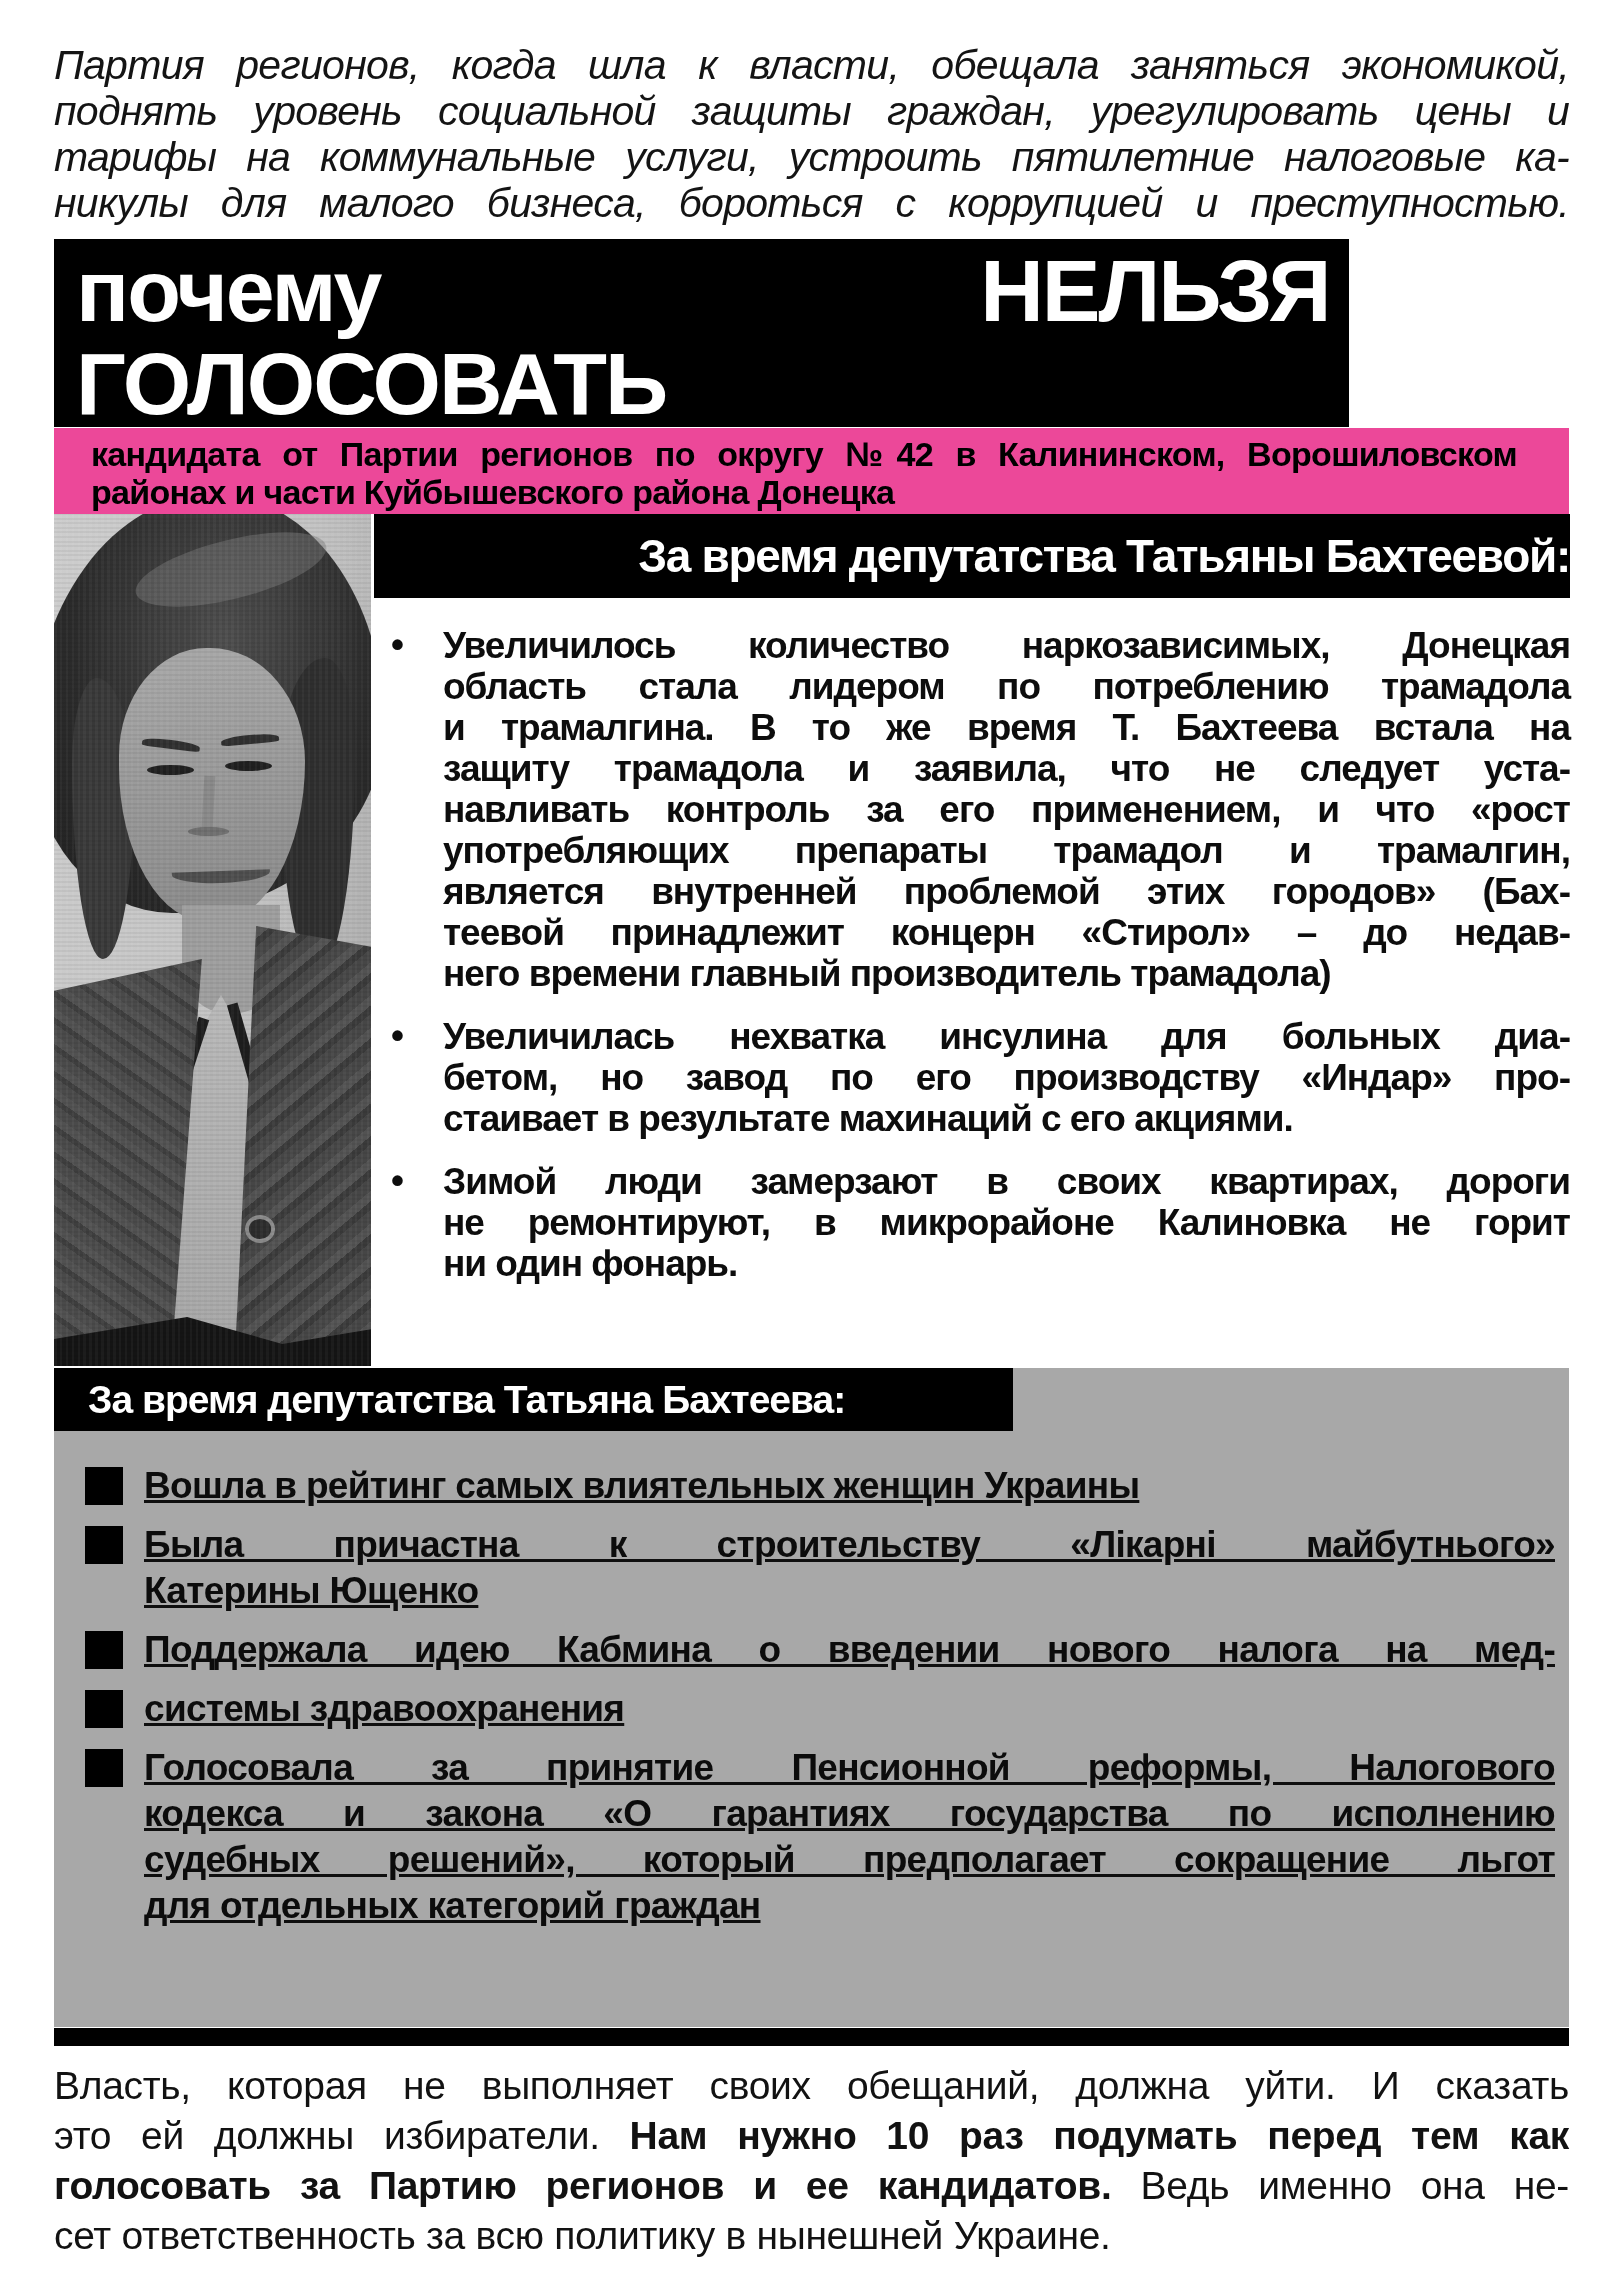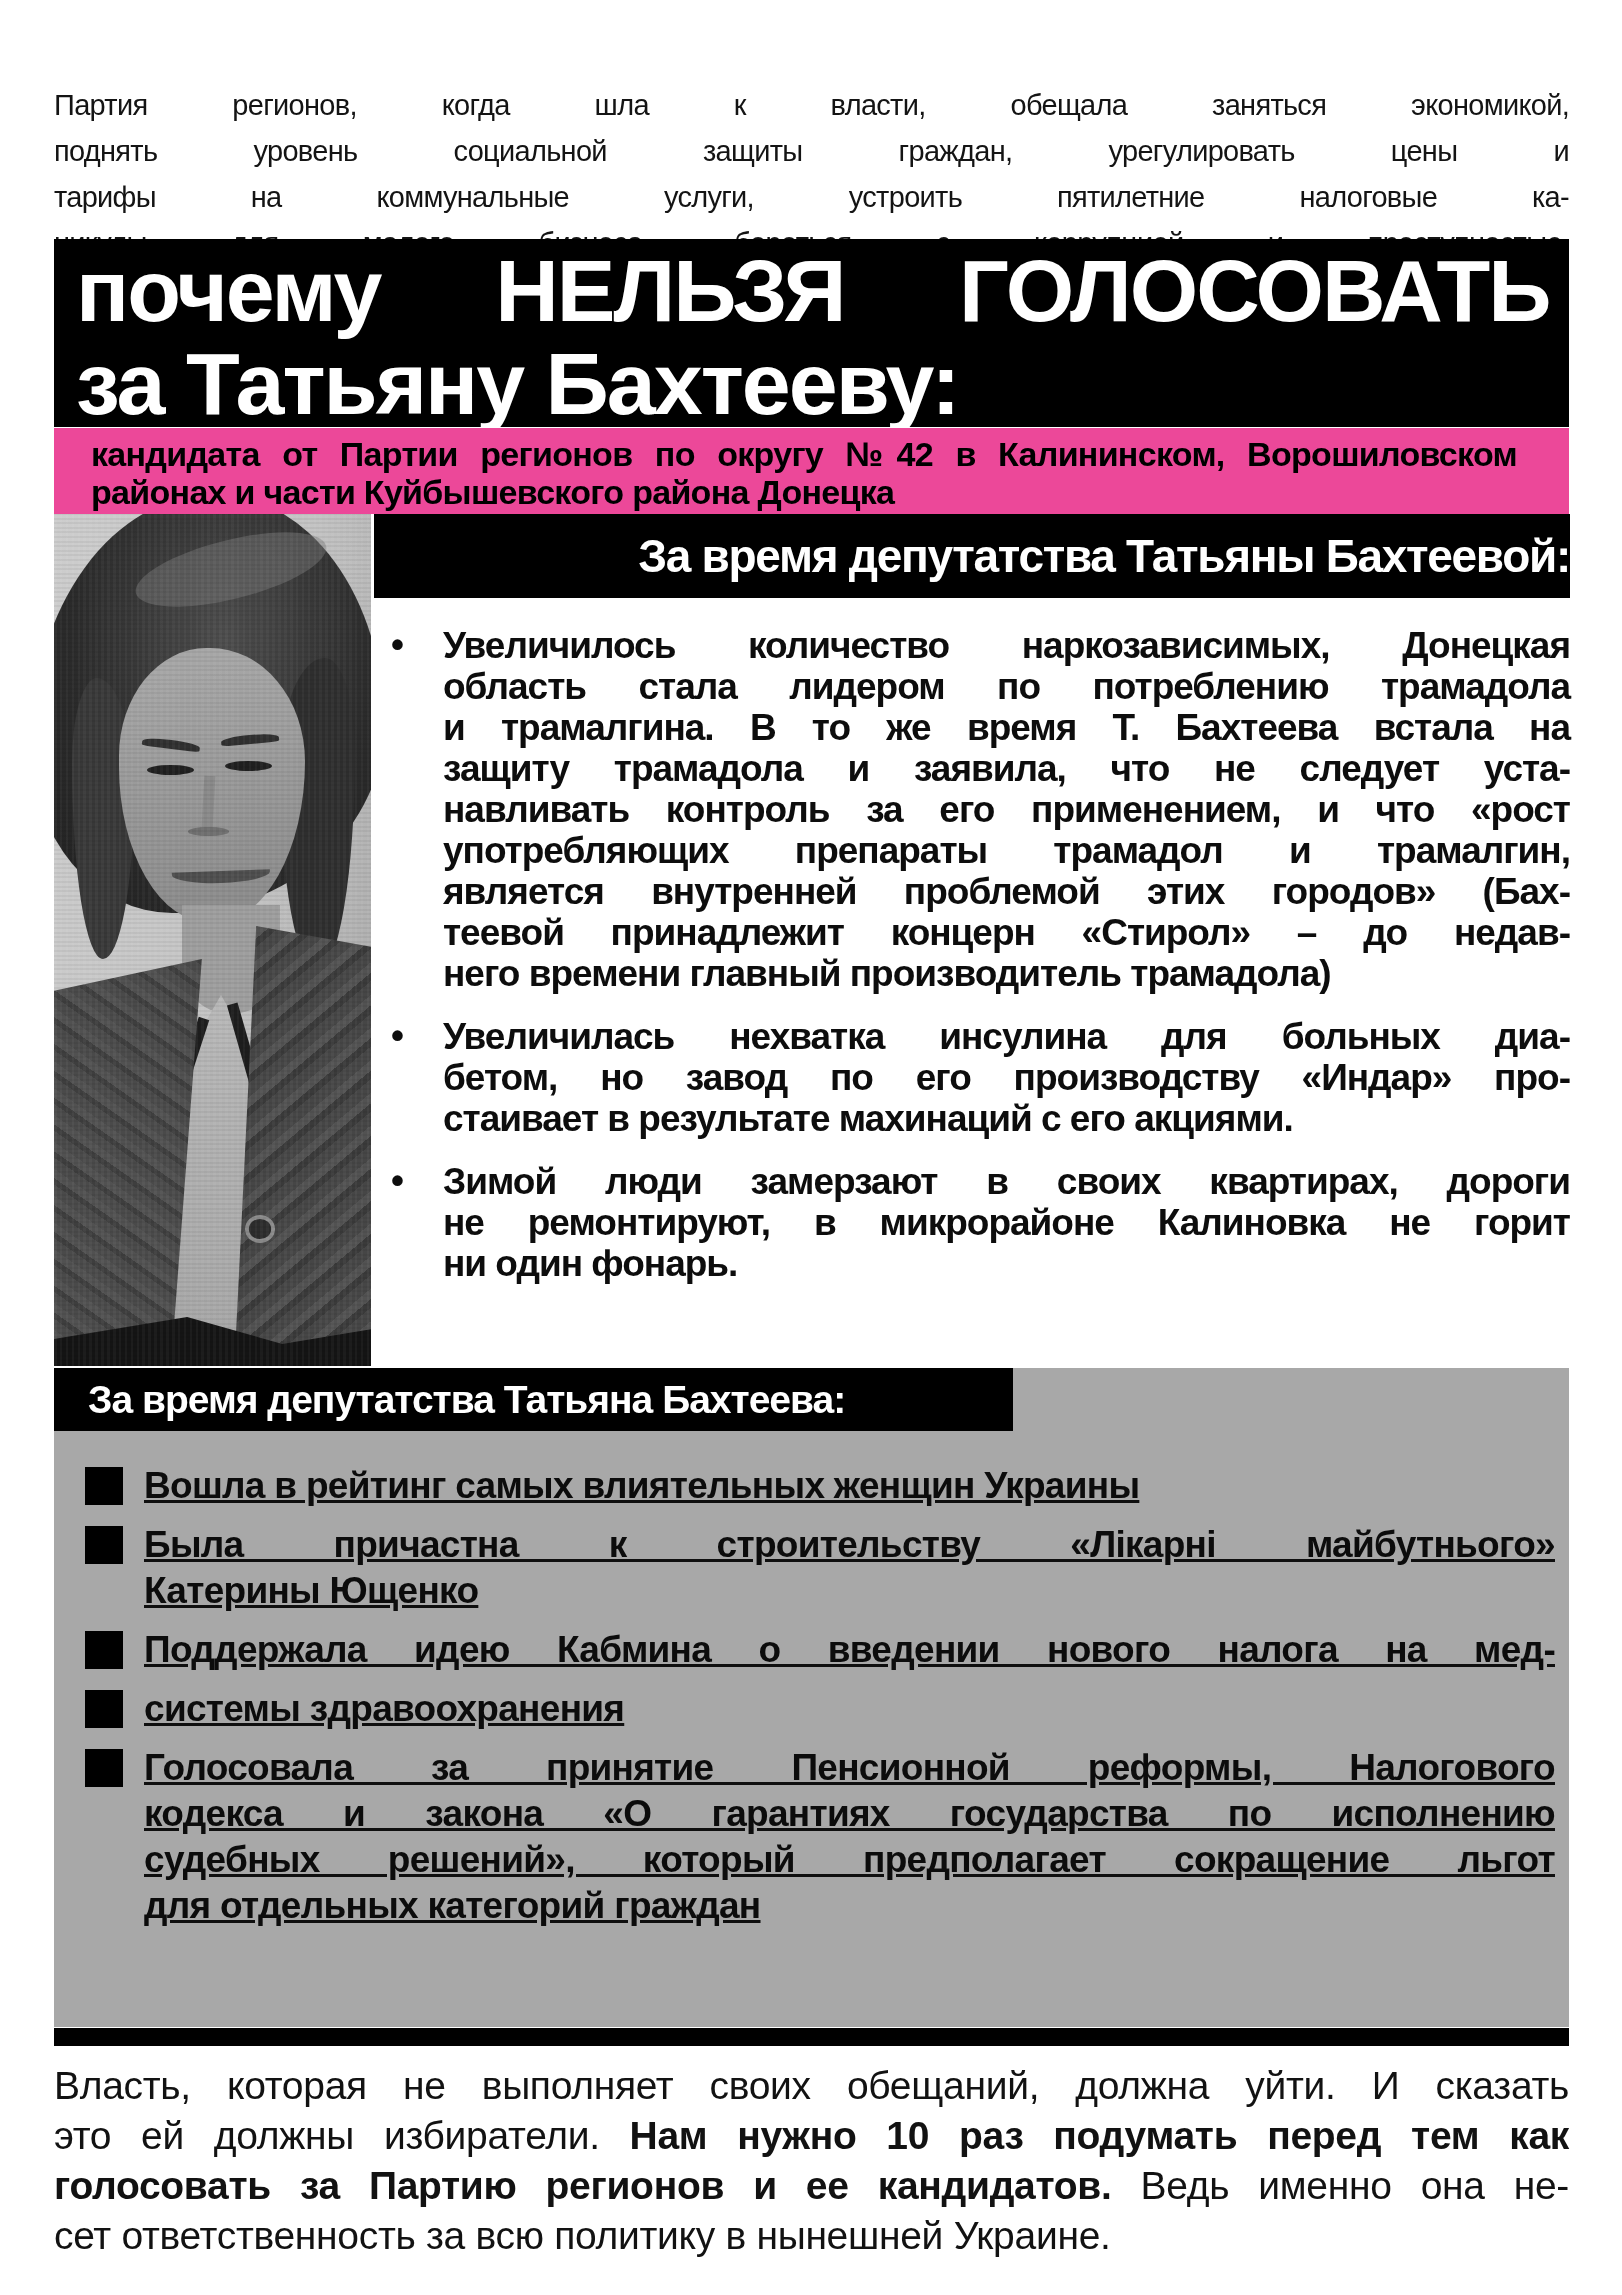--- a/index.html
+++ b/index.html
@@ -7,25 +7,25 @@
   body{
     width:1623px;height:2295px;position:relative;background:#ffffff;
     font-family:"Liberation Sans", sans-serif;color:#0f0f0f;overflow:hidden;
   }
   .abs{position:absolute;}
   .tline{white-space:normal;}
   .just{text-align:justify;text-align-last:justify;text-justify:inter-word;}
   .b{font-weight:bold;}
 
   
-  #intro{left:54px;top:42px;width:1515px;font-size:29px;
-         line-height:46px;letter-spacing:-0.7px;color:#141414;margin-top:40px;}
-
-  
-  #banner{left:54px;top:239px;width:1515px;height:188px;background:#000000;
+  #intro{left:54px;top:42px;width:1515px;font-style:italic;font-size:41px;
+         line-height:46px;letter-spacing:-0.7px;color:#141414;}
+
+  
+  #banner{left:54px;top:239px;width:1295px;height:188px;background:#000000;
           color:#ffffff;font-weight:bold;font-size:88px;line-height:93px;
           letter-spacing:-2px;box-sizing:border-box;padding:5.2px 19.6px 0 22px;}
 
   
   #subtitle{left:54px;top:428px;width:1515px;height:86px;background:#ec4899;
             box-sizing:border-box;padding:6.5px 52px 0 37px;font-weight:bold;
             font-size:34px;line-height:38px;letter-spacing:-0.7px;color:#000;}
 
   
   #photo{left:54px;top:514px;width:317px;height:852px;overflow:hidden;

